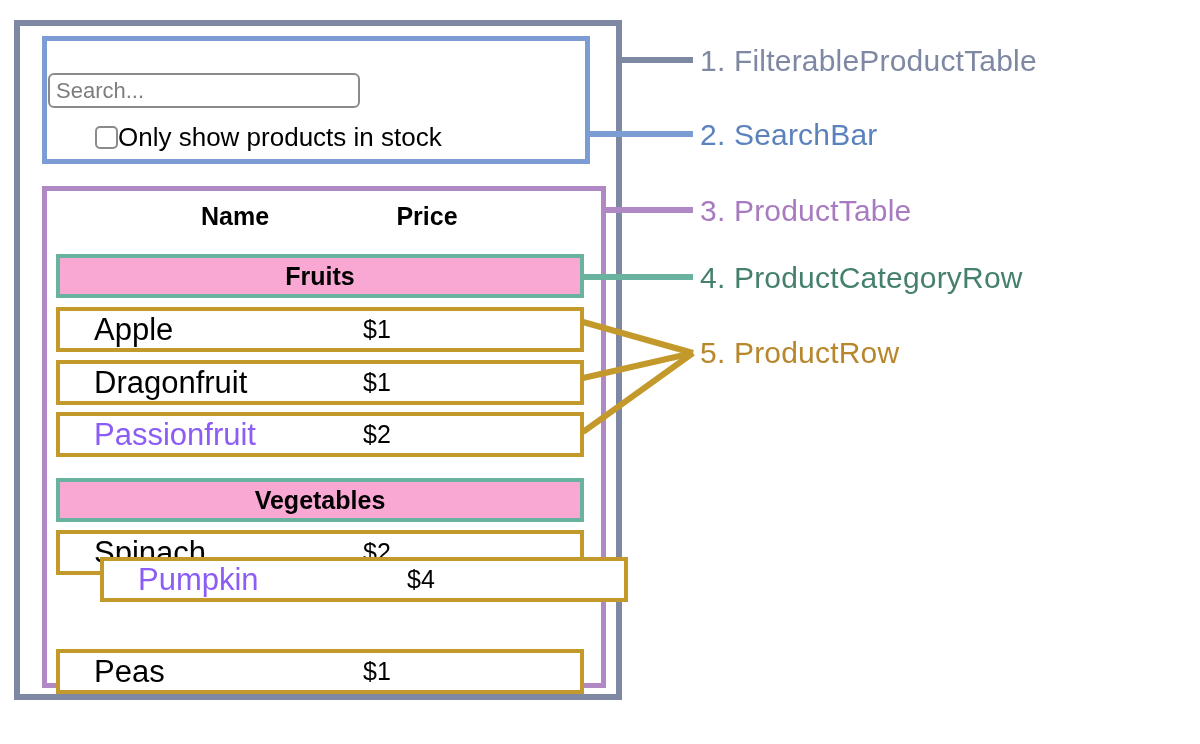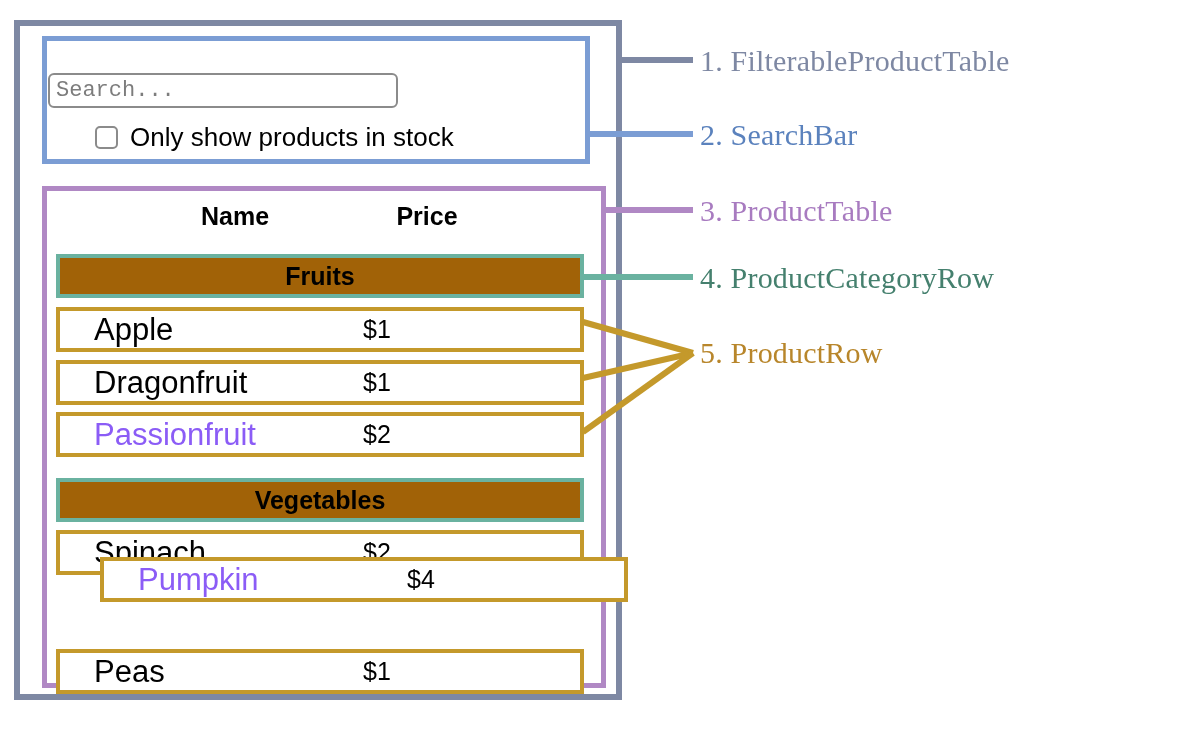--- a/index.html
+++ b/index.html
@@ -42,42 +42,41 @@
     width: 548px;
     height: 128px;
     box-sizing: border-box;
     border: 5px solid #7b9dd4;
     background: #ffffff;
   }
   #search-input {
     position: absolute;
     left: 48px;
     top: 73px;
-    width: 350px;
+    width: 312px;
     height: 35px;
     box-sizing: border-box;
     border: 2px solid #8b8b8b;
     border-radius: 6px;
     background: #ffffff;
     color: #7d7d7d;
     font-size: 22px;
-    font-family: Liberation Mono, monospace;
+    font-family: Liberation Sans, sans-serif;
     padding: 0 6px;
     line-height: 31px;
     outline: none;
   }
   #search-input::placeholder { color: #7d7d7d; opacity: 1; }
 
   #stock-filter-row {
     position: absolute;
     left: 95px;
     top: 124px;
     display: flex;
     align-items: center;
-    gap: 12px;
   }
   #stock-checkbox {
     width: 23px;
     height: 23px;
     box-sizing: border-box;
     border: 2px solid #8b8b8b;
     border-radius: 5px;
     background: #ffffff;
     display: inline-block;
     flex: none;
@@ -120,21 +119,21 @@
   #th-price { left: 320px; width: 130px; text-align: center; }
 
   
   .category-row {
     position: absolute;
     left: 56px;
     width: 528px;
     height: 44px;
     box-sizing: border-box;
     border: 4px solid #6ab2a0;
-    background: #a16207;
+    background: #f9a8d4;
   }
   .category-row .cat-label {
     position: absolute;
     left: 0;
     right: 0;
     top: 0;
     height: 100%;
     display: flex;
     align-items: center;
     justify-content: center;
@@ -176,21 +175,21 @@
   }
   .product-row.out-of-stock .p-name { color: #8b5cf6; }
 
   
   .legend-label {
     position: absolute;
     left: 700px;
     font-size: 30px;
     letter-spacing: 0.2px;
     white-space: nowrap;
-    font-family: Liberation Serif, serif;
+    font-family: Liberation Sans, sans-serif;
     line-height: 34px;
   }
 
   svg#connectors {
     position: absolute;
     left: 0; top: 0;
     width: 1200px;
     height: 744px;
     pointer-events: none;
   }

